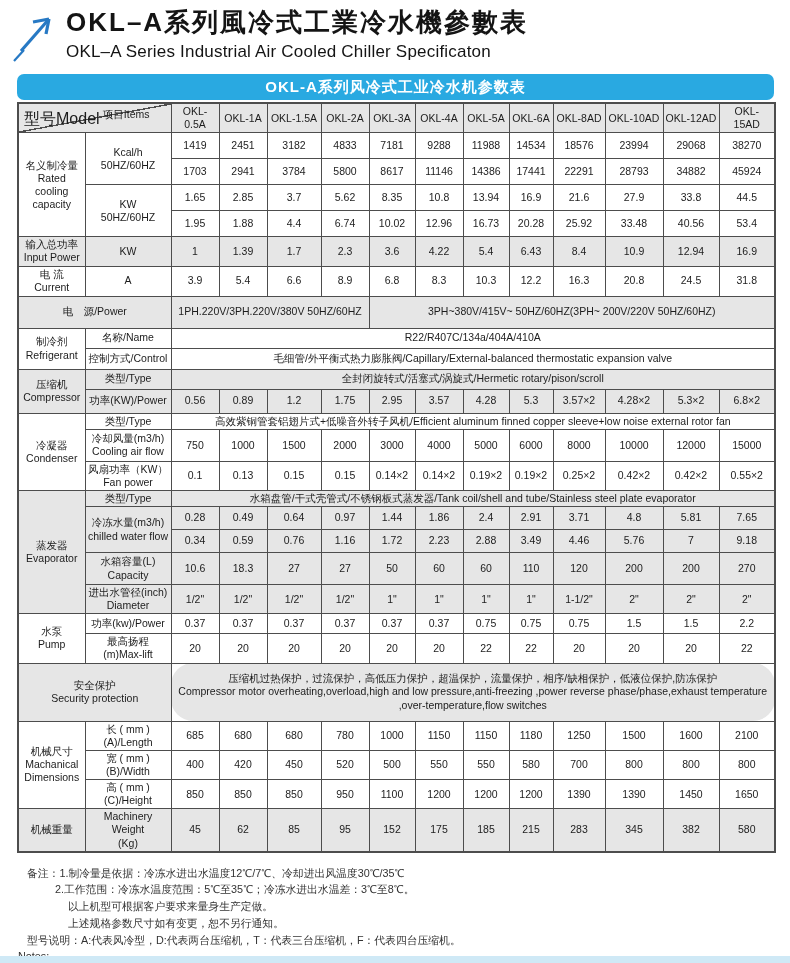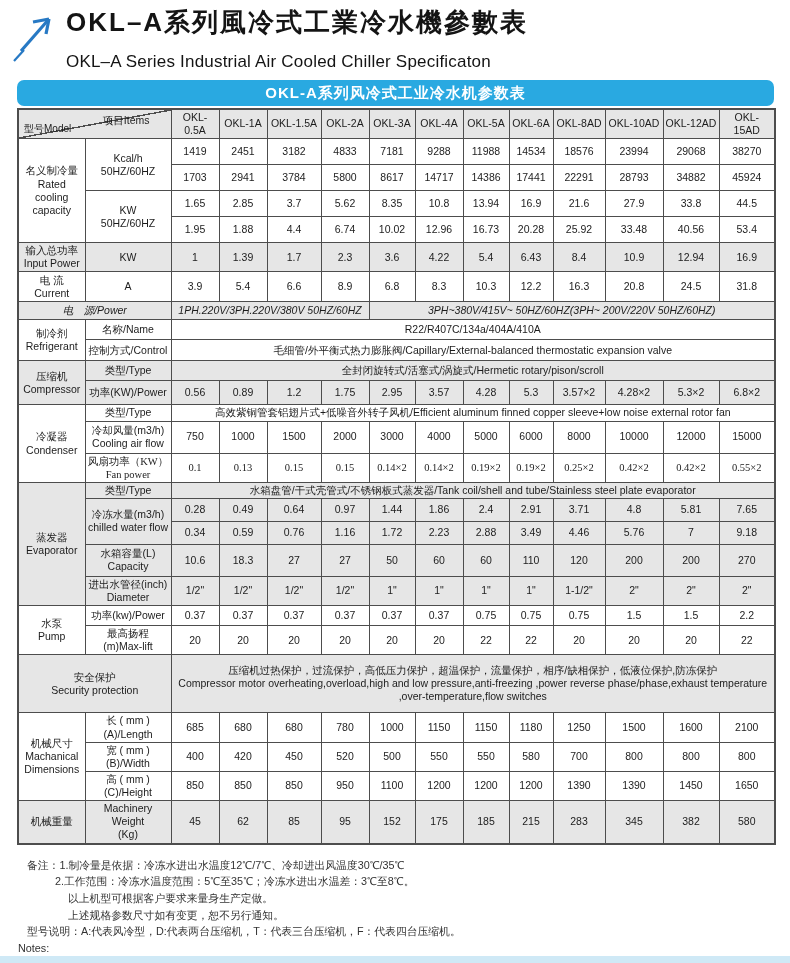--- a/index.html
+++ b/index.html
@@ -5,46 +5,46 @@
   * { margin:0; padding:0; box-sizing:border-box; }
   html,body { width:790px; }
   body {
     width:790px; height:963px; background:#ffffff; overflow:hidden;
     font-family:"Liberation Sans", sans-serif; color:#1c1c1c; position:relative;
   }
   
   .hdr { display:flex; align-items:flex-start; padding:8px 0 0 12px; gap:8px; }
   .logo { flex:0 0 auto; margin-top:2px; }
   .title-zh { font-size:26px; font-weight:bold; color:#141414; letter-spacing:2px; line-height:1.15; }
-  .title-en { font-size:17px; color:#141414; margin-top:14px; letter-spacing:0.2px; }
+  .title-en { font-size:17px; color:#141414; margin-top:4px; letter-spacing:0.2px; }
   
   .table-wrap { margin:8px 16px 0 17px; }
   .tbl-title {
     height:26px; line-height:26px; text-align:center;
     color:#ffffff; font-size:15px; font-weight:bold; letter-spacing:1px;
     background:#29a9e1;
     border-radius:7px;
   }
   table.spec { border-collapse:collapse; table-layout:fixed; width:757px; margin-top:2px; border:2px solid #4d4d4d; }
   table.spec td {
     border:1px solid #4d4d4d; text-align:center; vertical-align:middle;
     font-size:10.5px; line-height:1.25; padding:1px 2px; overflow:hidden;
   }
   tr.rg td { background:#e6e6e6; }
   tr.rw td { background:#ffffff; }
   td.lbl { font-size:10px; white-space:pre-line; }
   td.mdl { font-size:10.5px; }
-  td.txt { text-align:left; white-space:pre-line; padding:4px 8px; font-size:10.5px; line-height:1.5; }
+  td.txt { text-align:left; white-space:pre-line; padding:4px 8px; font-size:10.5px; line-height:1.5;border-radius:22px; }
   .spec td.diag {
     position:relative;
     background:linear-gradient(to bottom right,
       rgba(0,0,0,0) calc(50% - 0.7px), #4d4d4d calc(50% - 0.7px),
       #4d4d4d calc(50% + 0.7px), rgba(0,0,0,0) calc(50% + 0.7px)) #e6e6e6;
   }
-  .diag-tl { position:absolute; left:5px; bottom:3px; font-size:10px; }
+  .diag-tl { position:absolute; left:5px; bottom:3px; font-size:16px; }
   .diag-br { position:absolute; right:21px; top:4px; font-size:10.5px; }
   
   .notes { margin:12px 16px 0 18px; font-size:10.8px; color:#333; line-height:1.55; }
   .note-line { white-space:normal; }
   .i0 { padding-left:0; }
   .zh0 { padding-left:9px; }
   .zh1 { padding-left:37px; }
   .zh2 { padding-left:50px; }
   
   .bottom-bar { position:absolute; left:0; bottom:0; width:790px; height:7px; background:#cfe9f6; }
@@ -126,21 +126,21 @@
             <td class="val">23994</td>
             <td class="val">29068</td>
             <td class="val">38270</td>
           </tr>
           <tr class="rw" style="height: 26px;">
             <td class="val">1703</td>
             <td class="val">2941</td>
             <td class="val">3784</td>
             <td class="val">5800</td>
             <td class="val">8617</td>
-            <td class="val">14717</td>
+            <td class="val">11146</td>
             <td class="val">14386</td>
             <td class="val">17441</td>
             <td class="val">22291</td>
             <td class="val">28793</td>
             <td class="val">34882</td>
             <td class="val">45924</td>
           </tr>
           <tr class="rw" style="height: 26px;">
             <td rowspan="2" class="lbl">KW
 50HZ/60HZ</td>
@@ -198,21 +198,21 @@
             <td class="val">8.9</td>
             <td class="val">6.8</td>
             <td class="val">8.3</td>
             <td class="val">10.3</td>
             <td class="val">12.2</td>
             <td class="val">16.3</td>
             <td class="val">20.8</td>
             <td class="val">24.5</td>
             <td class="val">31.8</td>
           </tr>
-          <tr class="rg" style="height: 18px; font-style: italic;">
+          <tr class="rg" style="height: 32px;">
             <td colspan="2" class="lbl">电　源/Power</td>
             <td colspan="4" class="val">1PH.220V/3PH.220V/380V 50HZ/60HZ</td>
             <td colspan="8" class="val">3PH~380V/415V~ 50HZ/60HZ(3PH~ 200V/220V  50HZ/60HZ)</td>
           </tr>
           <tr class="rw" style="height: 20px;">
             <td rowspan="2" class="lbl">制冷剂
 Refrigerant</td>
             <td class="lbl">名称/Name</td>
             <td colspan="12" class="val">R22/R407C/134a/404A/410A</td>
           </tr>
@@ -256,21 +256,21 @@
             <td class="val">2000</td>
             <td class="val">3000</td>
             <td class="val">4000</td>
             <td class="val">5000</td>
             <td class="val">6000</td>
             <td class="val">8000</td>
             <td class="val">10000</td>
             <td class="val">12000</td>
             <td class="val">15000</td>
           </tr>
-          <tr class="rw" style="height: 18px; font-family: Liberation Serif, serif;">
+          <tr class="rw" style="height: 18px;">
             <td class="lbl">风扇功率（KW）
 Fan power</td>
             <td class="val">0.1</td>
             <td class="val">0.13</td>
             <td class="val">0.15</td>
             <td class="val">0.15</td>
             <td class="val">0.14×2</td>
             <td class="val">0.14×2</td>
             <td class="val">0.19×2</td>
             <td class="val">0.19×2</td>

